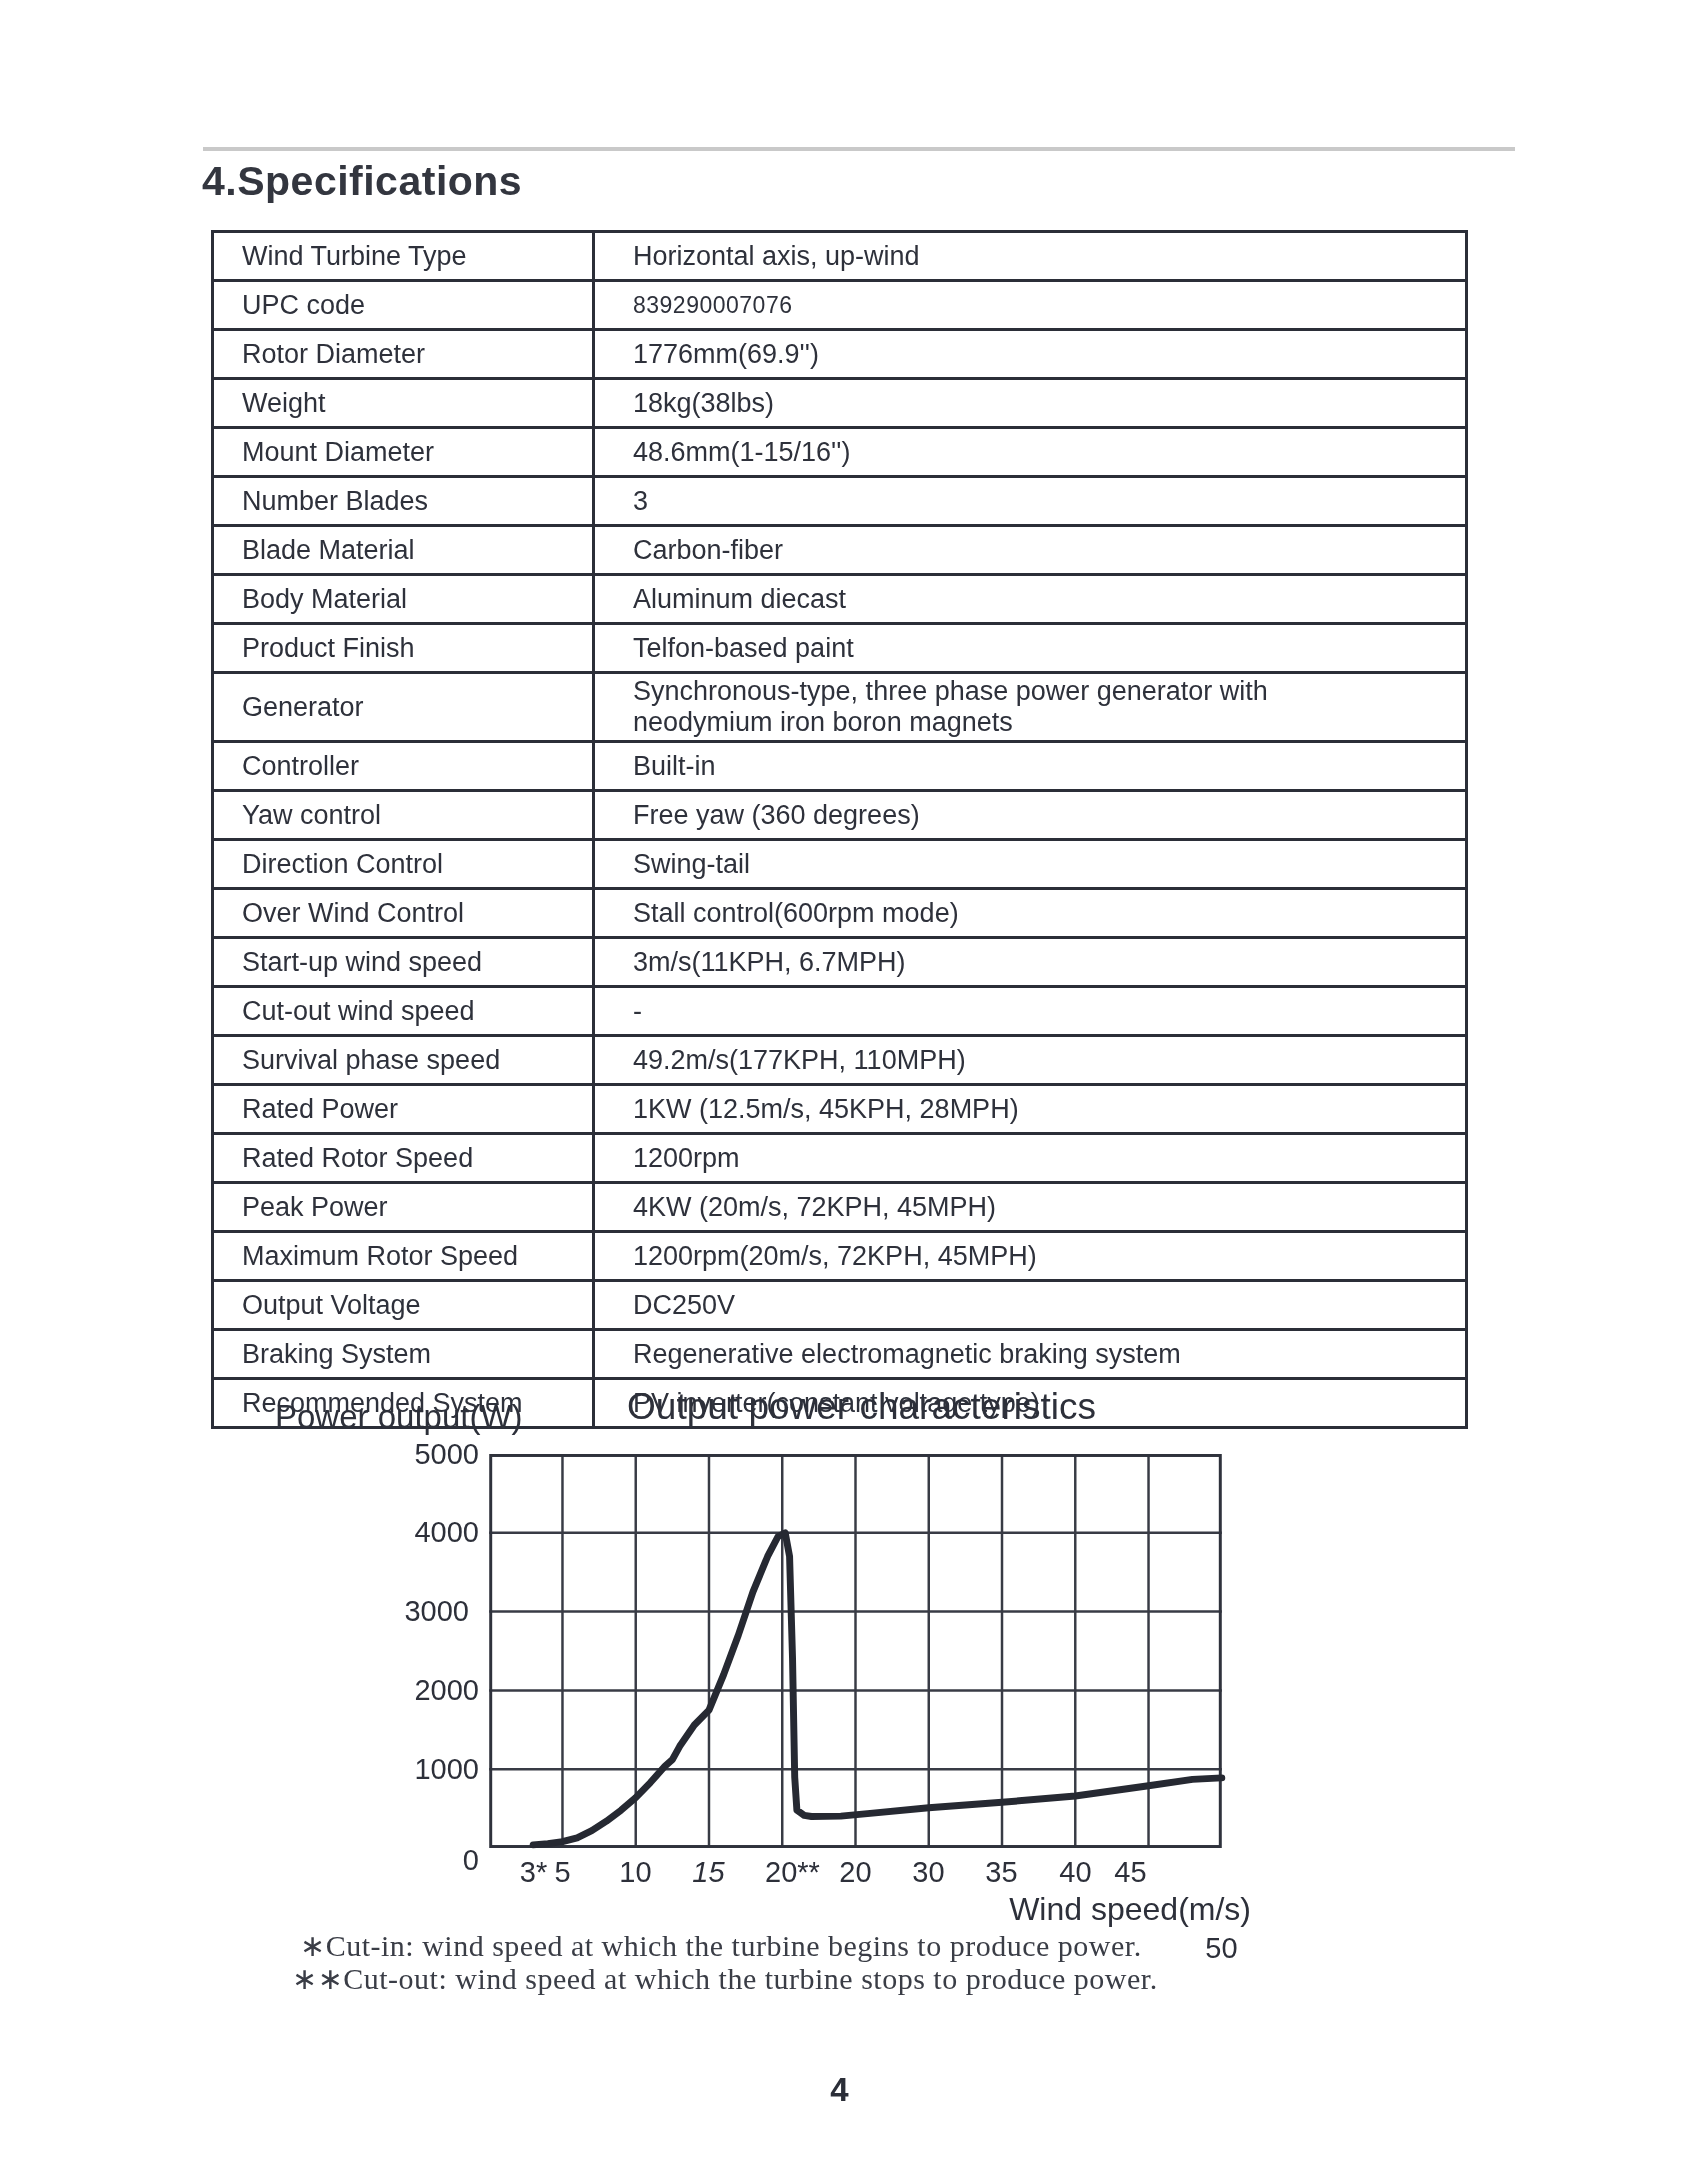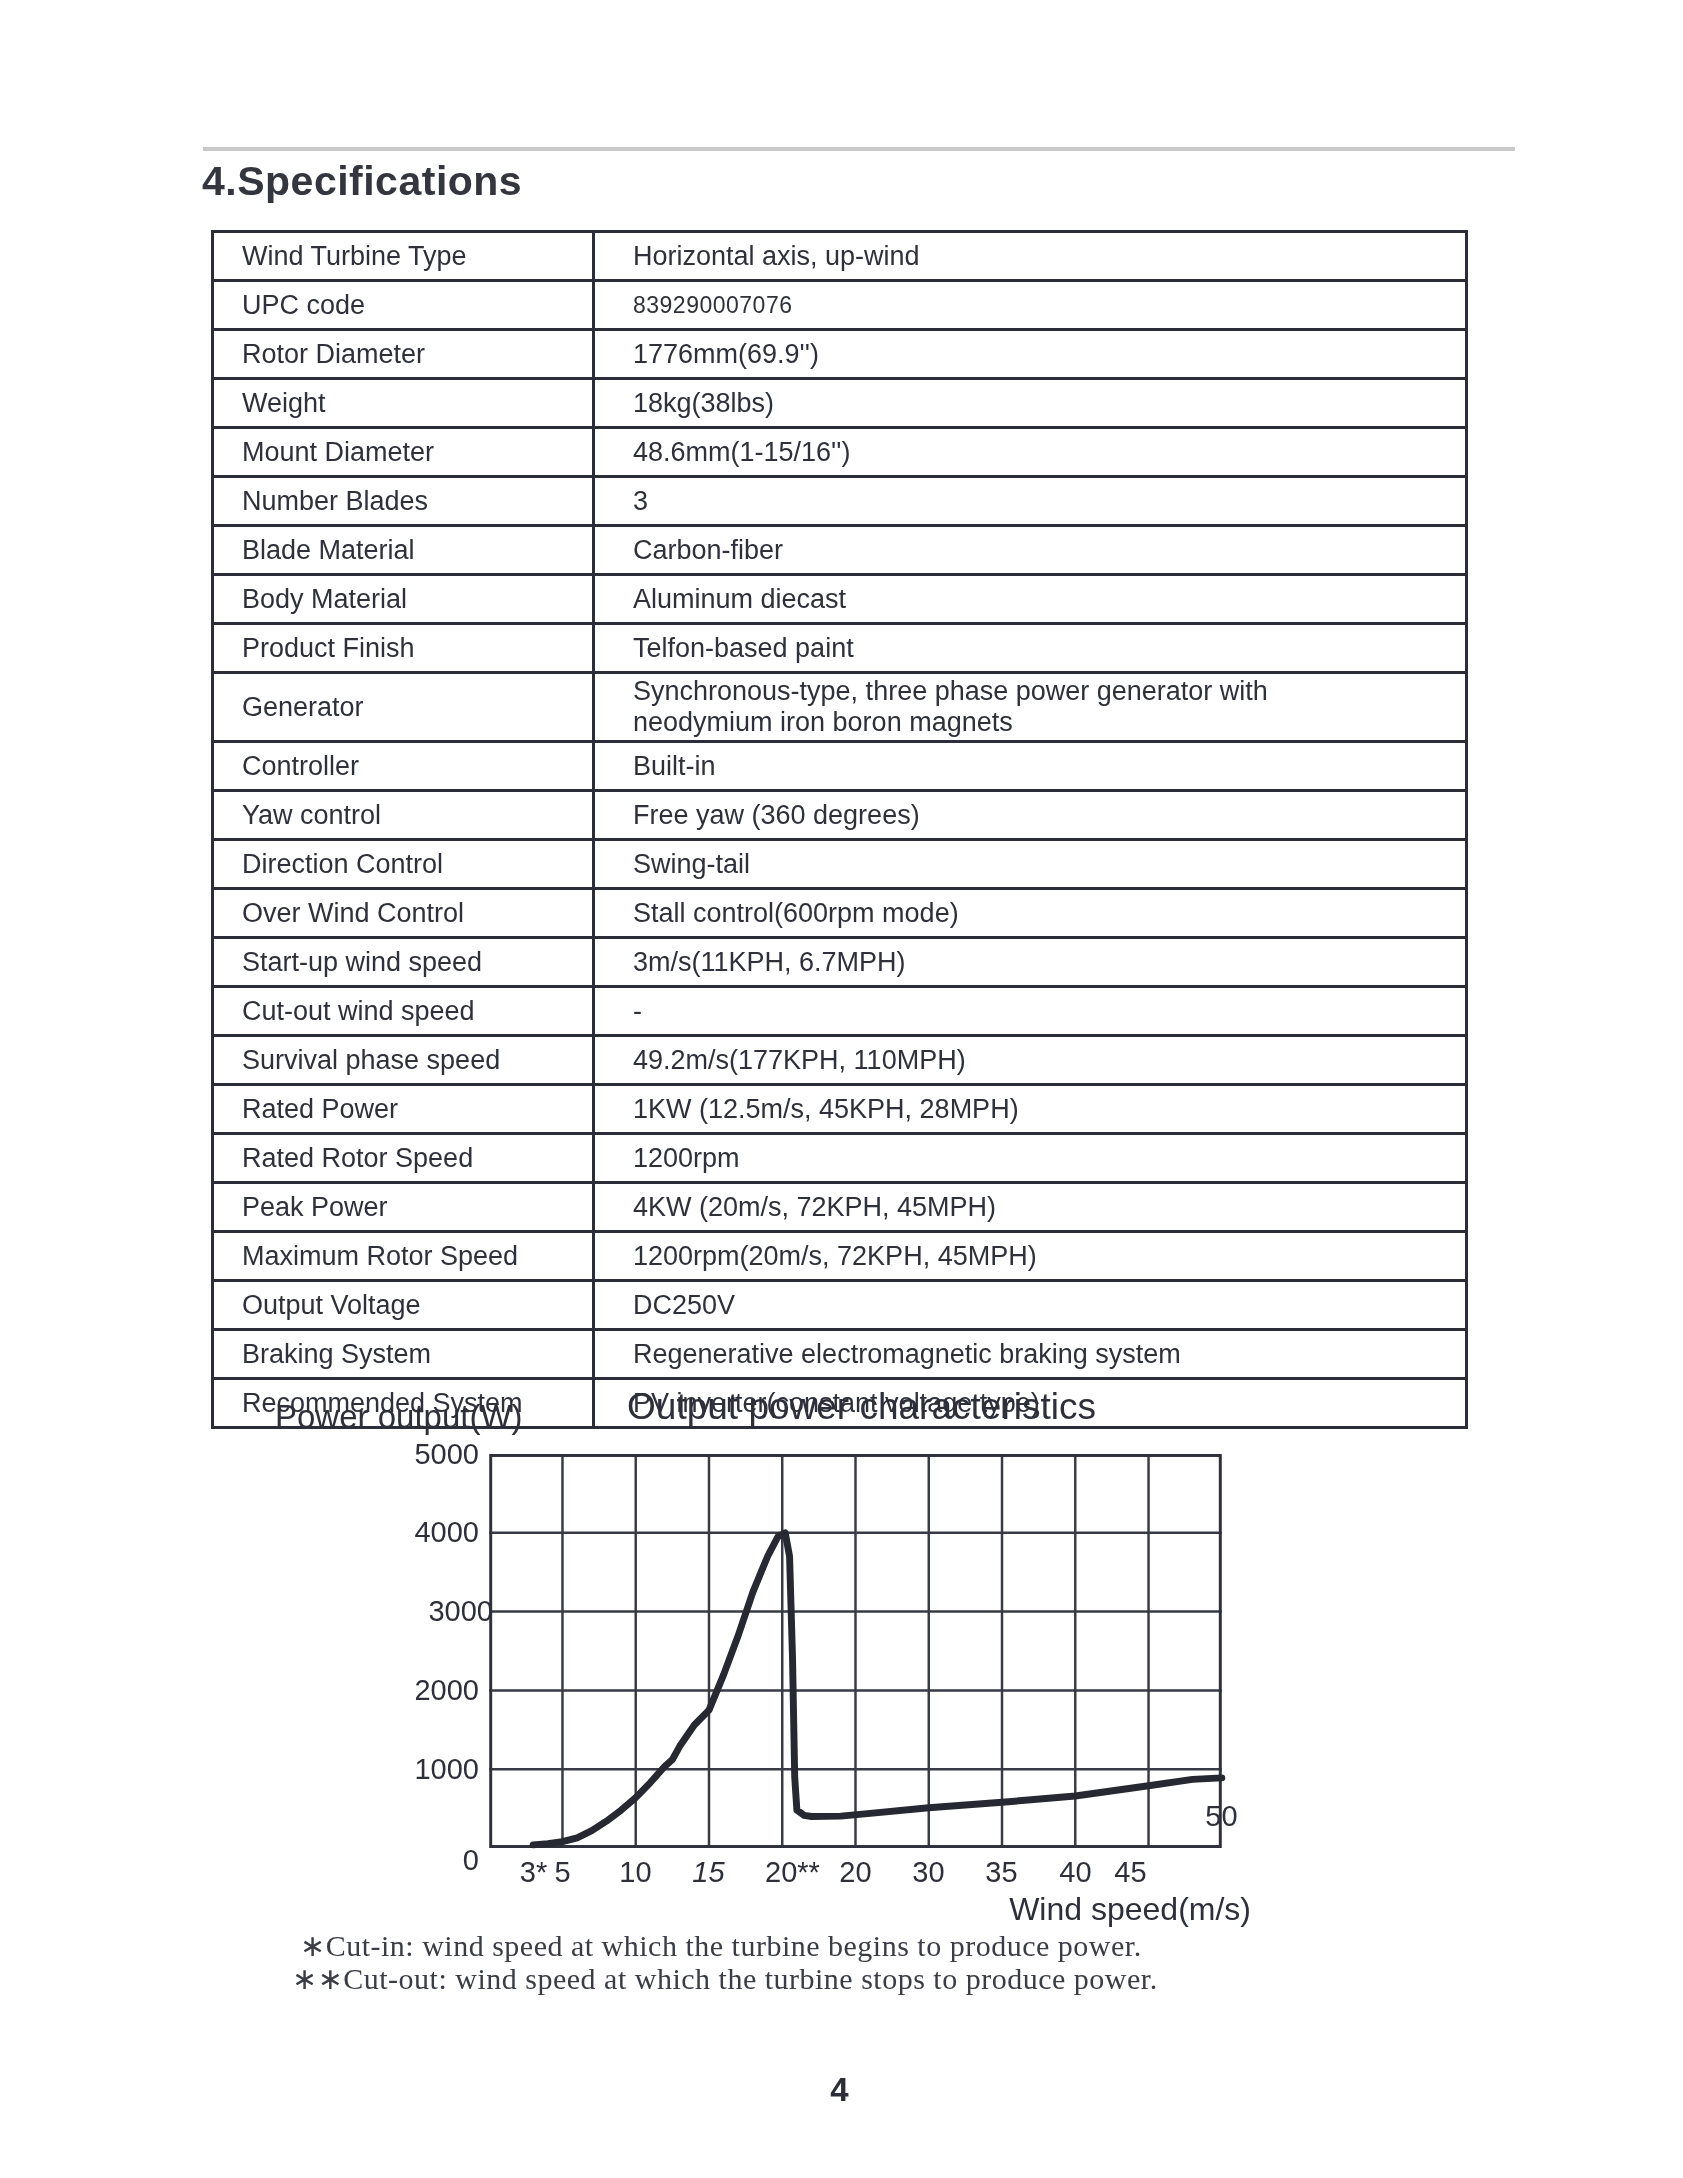--- a/index.html
+++ b/index.html
@@ -165,35 +165,35 @@
         <line x1="0" y1="159.20000000000002" x2="740" y2="159.20000000000002" stroke="#383b45" stroke-width="2.5"></line>
         <line x1="0" y1="79.59999999999997" x2="740" y2="79.59999999999997" stroke="#383b45" stroke-width="2.5"></line>
         <rect x="1.5" y="1.5" width="737" height="395" fill="none" stroke="#2f323c" stroke-width="3"></rect>
         <path d="M 44.4 394.8 L 59.2 393.6 L 74.0 391.6 L 88.8 387.7 L 103.6 380.5 L 118.4 370.9 L 133.2 359.8 L 148.0 347.1 L 162.8 331.9 L 177.6 315.2 L 185.0 308.8 L 192.4 295.3 L 207.2 273.8 L 222.0 258.7 L 236.8 222.9 L 251.6 183.1 L 266.4 139.3 L 281.2 103.5 L 291.6 83.6 L 299.0 79.6 L 303.4 103.5 L 306.4 207.0 L 308.6 326.4 L 310.8 359.8 L 318.2 365.0 L 325.6 366.2 L 355.2 365.8 L 384.8 363.0 L 444.0 357.4 L 518.0 351.8 L 592.0 345.5 L 666.0 335.1 L 710.4 328.7 L 740.0 327.2" fill="none" stroke="#262932" stroke-width="7" stroke-linejoin="round" stroke-linecap="round"></path>
       </svg>
   </div>
 
   <div id="tick-layer">
       <div class="tick ylab" style="left: 370px; top: 1426px;">5000</div>
       <div class="tick ylab" style="left: 370px; top: 1504px;">4000</div>
-      <div class="tick ylab" style="left: 384px; top: 1583px;">3000</div>
+      <div class="tick ylab" style="left: 360px; top: 1583px;">3000</div>
       <div class="tick ylab" style="left: 370px; top: 1662px;">2000</div>
       <div class="tick ylab" style="left: 370px; top: 1741px;">1000</div>
       <div class="tick ylab" style="left: 370px; top: 1832px;">0</div>
       <div class="tick xlab" style="left: 479px; top: 1844px;">3*</div>
       <div class="tick xlab" style="left: 508px; top: 1844px;">5</div>
       <div class="tick xlab" style="left: 581px; top: 1844px;">10</div>
       <div class="tick xlab" style="left: 654px; top: 1844px; font-style: italic;">15</div>
       <div class="tick xlab" style="left: 738px; top: 1844px;">20**</div>
       <div class="tick xlab" style="left: 801px; top: 1844px;">20</div>
       <div class="tick xlab" style="left: 874px; top: 1844px;">30</div>
       <div class="tick xlab" style="left: 947px; top: 1844px; text-align: center;">35</div>
       <div class="tick xlab" style="left: 1021px; top: 1844px;">40</div>
       <div class="tick xlab" style="left: 1076px; top: 1844px;">45</div>
-      <div class="tick xlab" style="left: 1167px; top: 1788px;">50</div>
+      <div class="tick xlab" style="left: 1167px; top: 1920px;">50</div>
     </div>
 
   <div class="xaxis-title">Wind speed(m/s)</div>
 
   <div class="footnote fn1">∗Cut-in: wind speed at which the turbine begins to produce power.</div>
   <div class="footnote fn2">∗∗Cut-out: wind speed at which the turbine stops to produce power.</div>
 </div>
 
 <div class="page-number">4</div>
 

